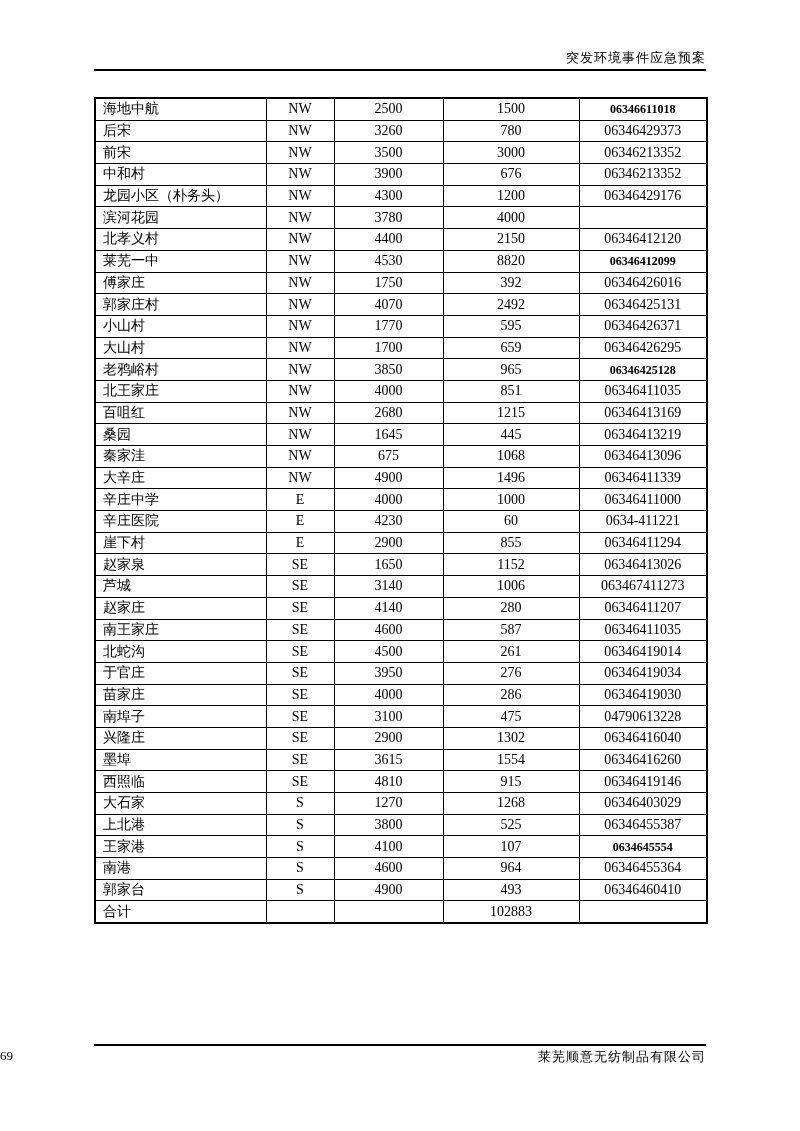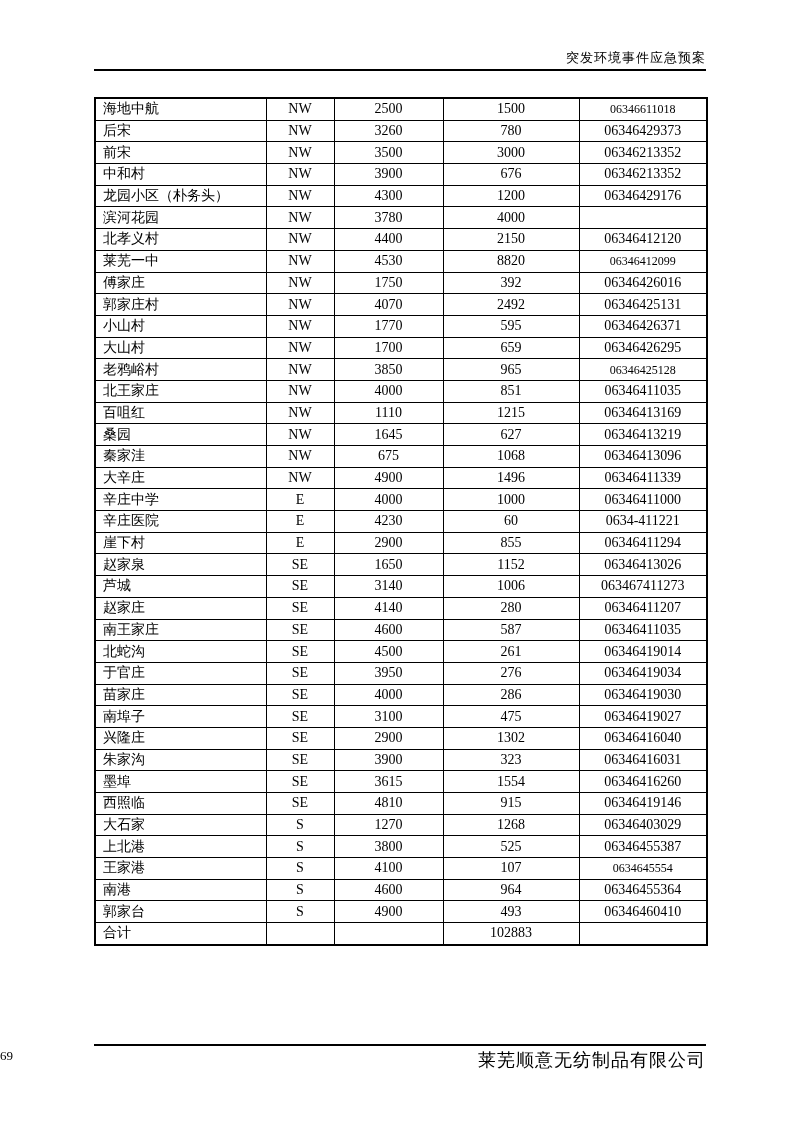--- a/index.html
+++ b/index.html
@@ -46,20 +46,21 @@
     overflow: hidden;
     white-space: nowrap;
     line-height: 1;
   }
   table.contact-table td.name-cell {
     text-align: left;
     padding-left: 7px;
   }
   table.contact-table td.small-phone {
     font-size: 12px;
+    font-weight: bold;
   }
   .footer-rule {
     position: absolute;
     top: 1044px;
     left: 94px;
     width: 612px;
     height: 0;
     border-top: 2px solid #000000;
   }
   .footer-page {
@@ -67,21 +68,21 @@
     top: 1048px;
     left: 0;
     width: 684px;
     text-align: left;
     font-size: 13px;
   }
   .footer-company {
     position: absolute;
     top: 1048px;
     right: 94px;
-    font-size: 18px;
+    font-size: 13px;
     letter-spacing: 1px;
     white-space: nowrap;
   }
 </style>
 </head>
 <body>
 
 <div class="page">
 
   <div class="header-title">突发环境事件应急预案</div>
@@ -191,29 +192,29 @@
         <tr>
           <td class="name-cell">北王家庄</td>
           <td>NW</td>
           <td>4000</td>
           <td>851</td>
           <td>06346411035</td>
         </tr>
         <tr>
           <td class="name-cell">百咀红</td>
           <td>NW</td>
-          <td>1110</td>
+          <td>2680</td>
           <td>1215</td>
           <td>06346413169</td>
         </tr>
         <tr>
           <td class="name-cell">桑园</td>
           <td>NW</td>
           <td>1645</td>
-          <td>627</td>
+          <td>445</td>
           <td>06346413219</td>
         </tr>
         <tr>
           <td class="name-cell">秦家洼</td>
           <td>NW</td>
           <td>675</td>
           <td>1068</td>
           <td>06346413096</td>
         </tr>
         <tr>
@@ -291,35 +292,28 @@
           <td>SE</td>
           <td>4000</td>
           <td>286</td>
           <td>06346419030</td>
         </tr>
         <tr>
           <td class="name-cell">南埠子</td>
           <td>SE</td>
           <td>3100</td>
           <td>475</td>
-          <td>06346419027</td>
+          <td>04790613228</td>
         </tr>
         <tr>
           <td class="name-cell">兴隆庄</td>
           <td>SE</td>
           <td>2900</td>
           <td>1302</td>
           <td>06346416040</td>
-        </tr>
-        <tr>
-          <td class="name-cell">朱家沟</td>
-          <td>SE</td>
-          <td>3900</td>
-          <td>323</td>
-          <td>06346416031</td>
         </tr>
         <tr>
           <td class="name-cell">墨埠</td>
           <td>SE</td>
           <td>3615</td>
           <td>1554</td>
           <td>06346416260</td>
         </tr>
         <tr>
           <td class="name-cell">西照临</td>

